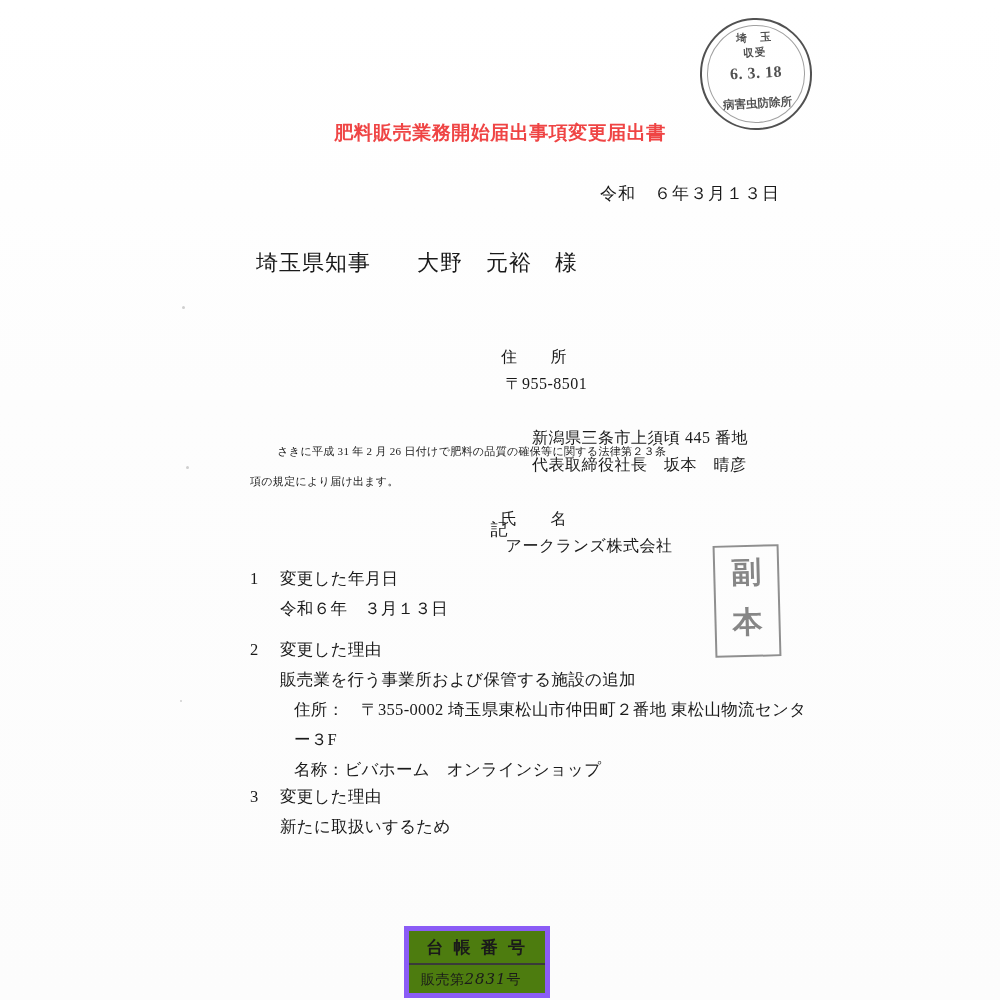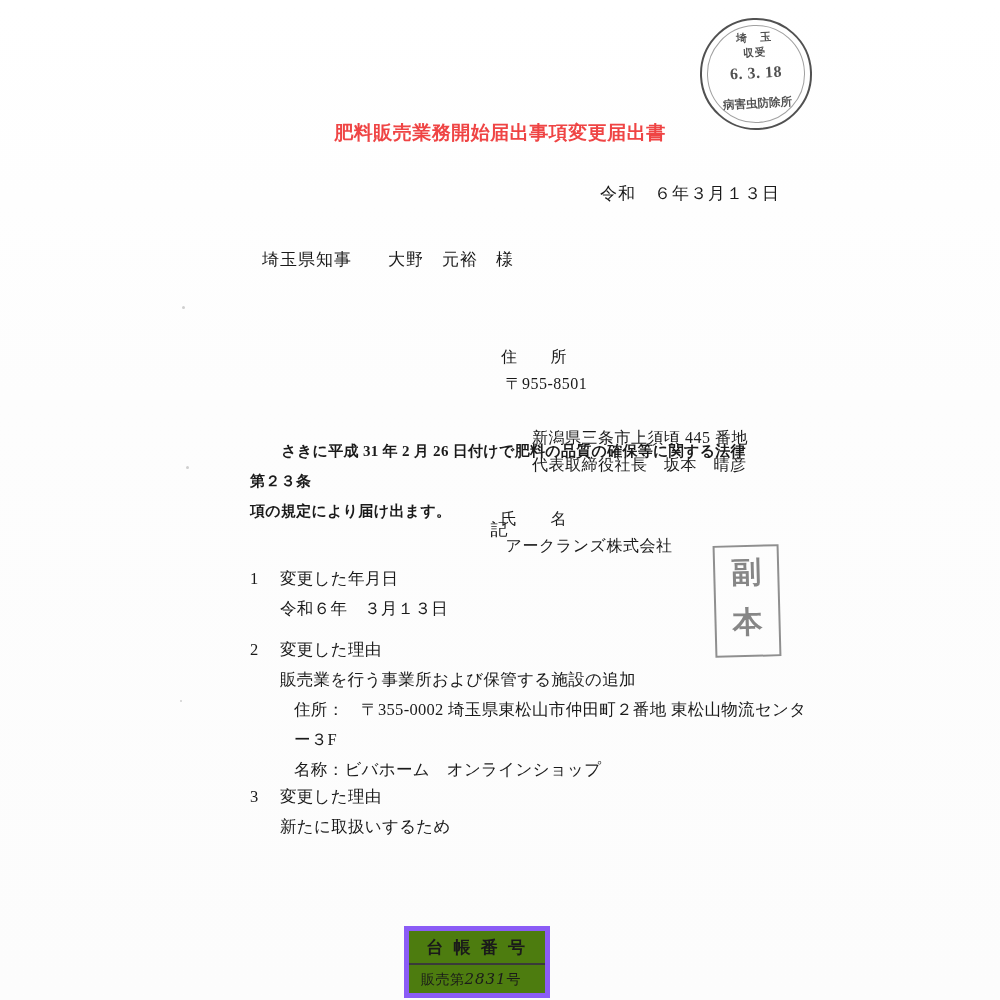--- a/index.html
+++ b/index.html
@@ -45,45 +45,44 @@
   .date-line {
     position: absolute;
     left: 600px; top: 182px;
     font-size: 17px;
     letter-spacing: 1px;
   }
 
   
   .addressee {
     position: absolute;
-    left: 262px; top: 248px;
-    font-size: 17px;
+    left: 256px; top: 248px;
+    font-size: 22px;
     letter-spacing: 1px;
   }
 
   
   .sender {
     position: absolute;
     left: 474px; top: 316px;
     font-size: 16px;
     line-height: 27px;
     letter-spacing: 0.5px;
   }
   .sender .row { white-space: pre; }
   .sender .indent { padding-left: 58px; }
 
   
   .body-para {
     position: absolute;
     left: 250px; top: 436px;
     width: 510px;
-    font-size: 15px;
+    font-size: 11px;
     line-height: 30px;
     letter-spacing: 0.3px;
-    font-weight: bold;
   }
   .body-para .p1 { text-indent: 16px; }
 
   
   .ki-mark {
     position: absolute;
     left: 0; top: 518px;
     width: 1000px;
     text-align: center;
     font-size: 17px;

